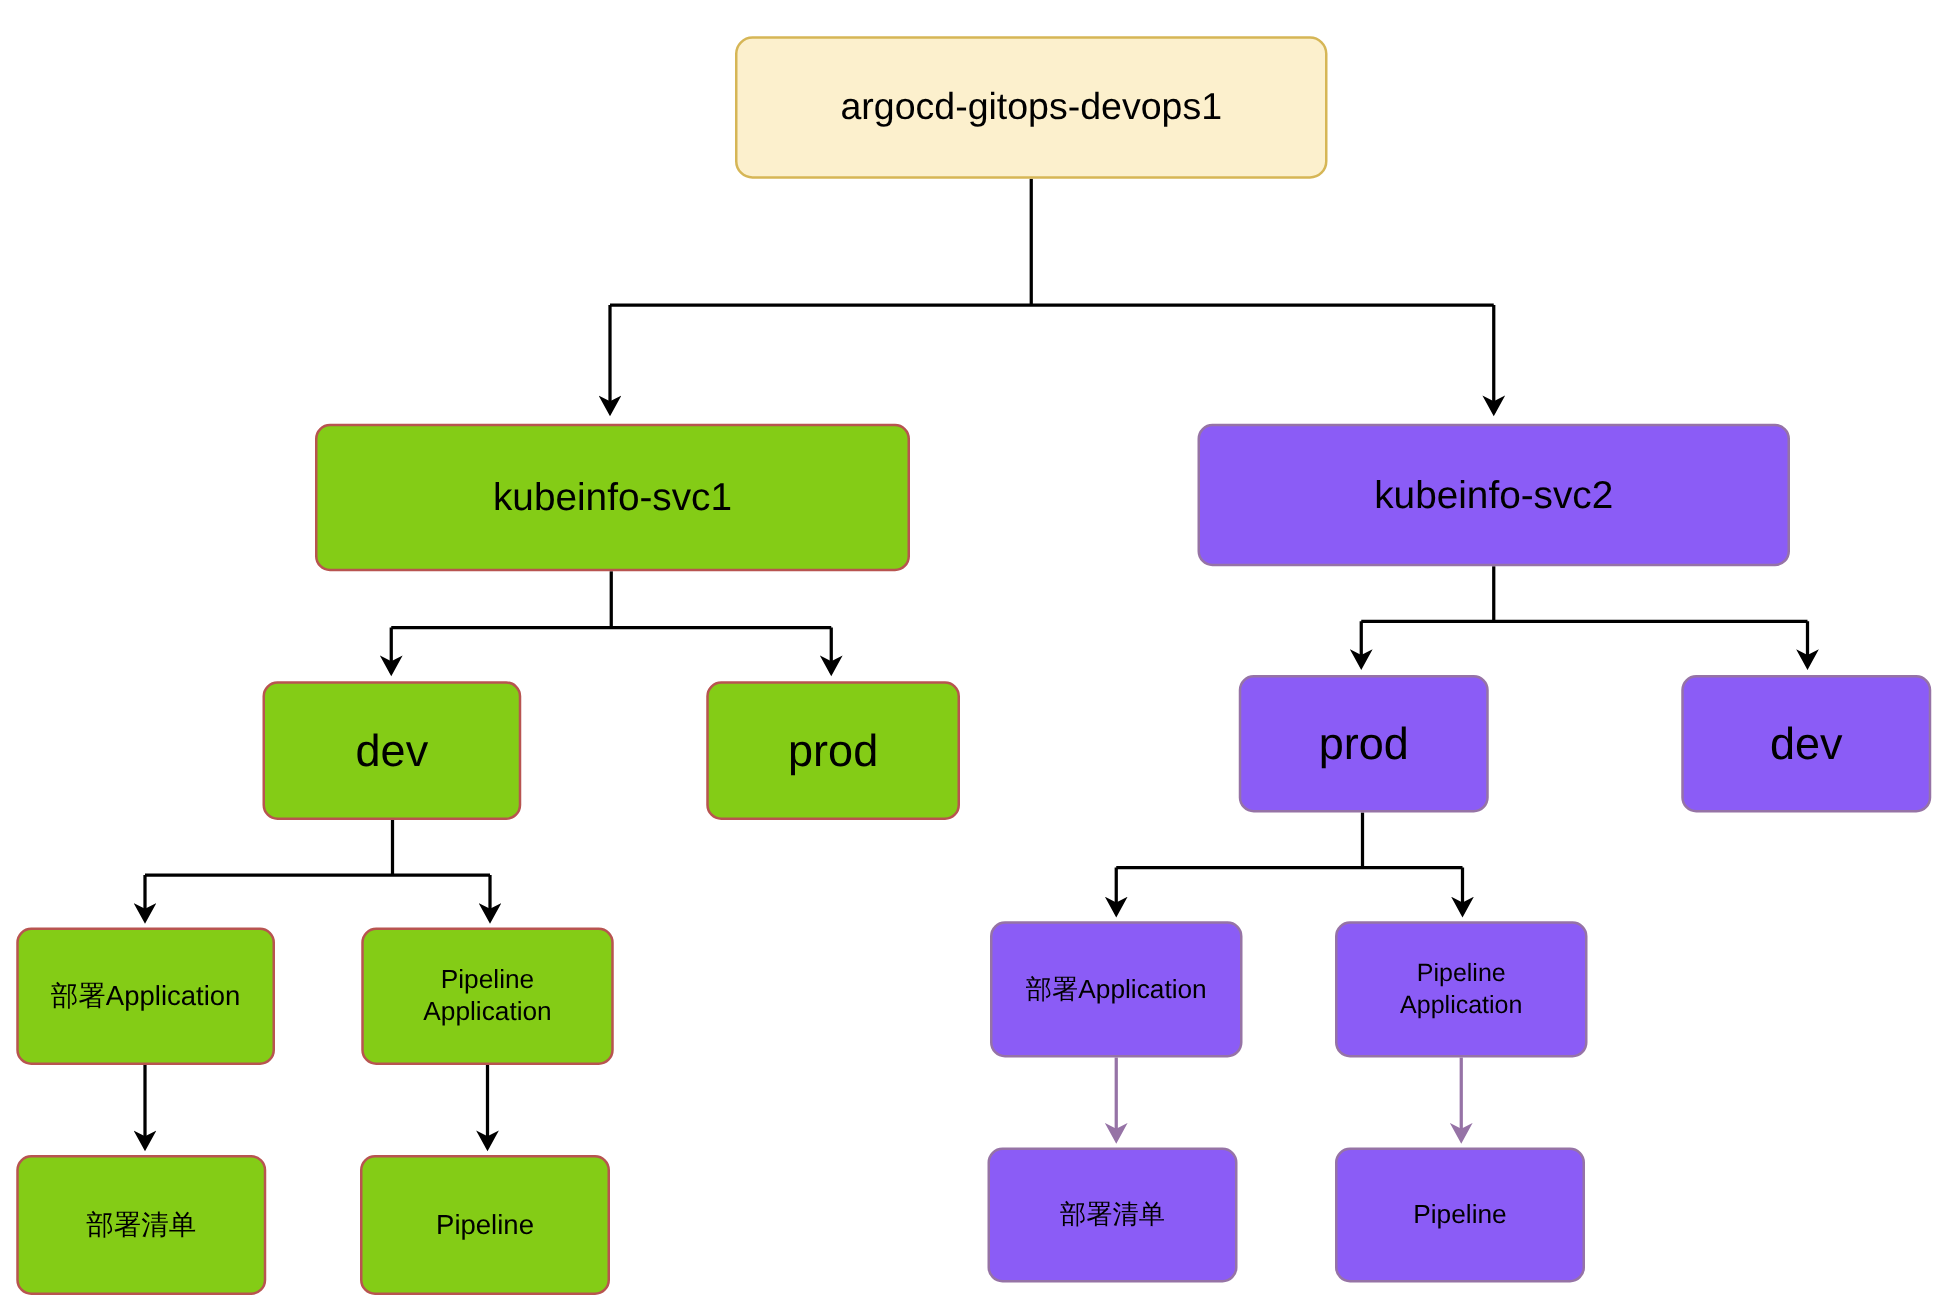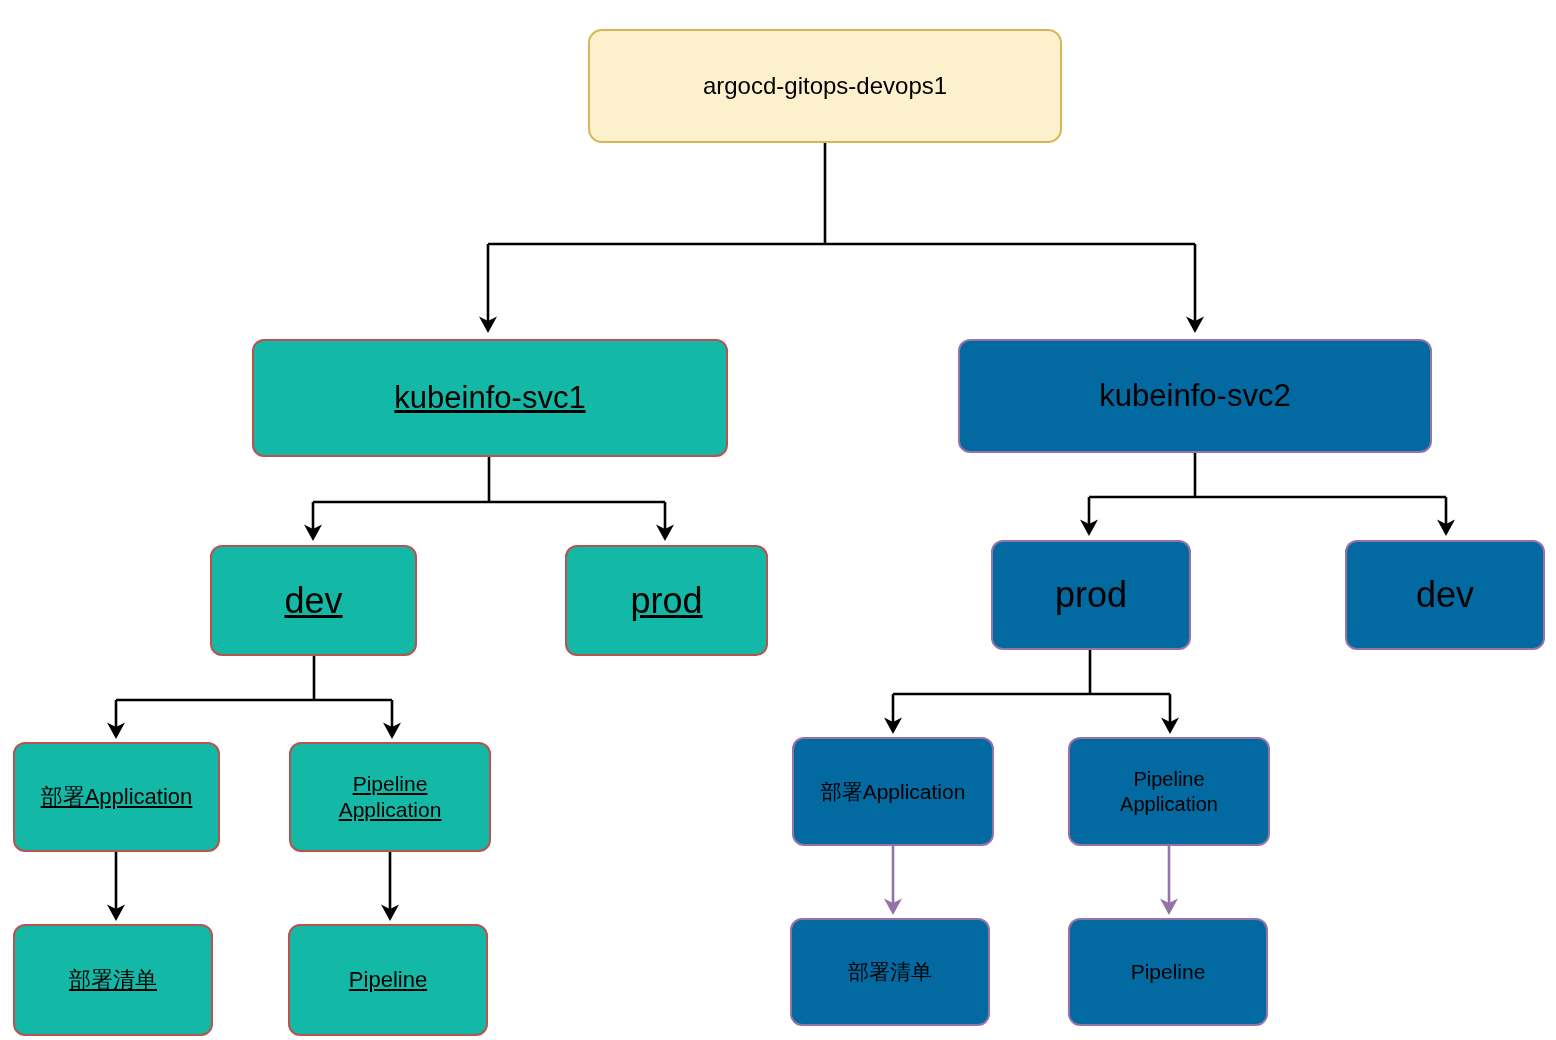--- a/index.html
+++ b/index.html
@@ -40,29 +40,28 @@
     line-height: 1.22;
     padding: 2px 6px;
     white-space: pre-line;
   }
   .node.root {
     background: #fcf0cd;
     border-color: #d6b656;
     border-radius: 14px;
   }
   .node.pink {
-    background: #14b8a6;
+    background: #84cc16;
     border-color: #b85450;
-    text-decoration: underline;
   }
   .node.purple {
-    background: #0369a1;
+    background: #8b5cf6;
     border-color: #9673a6;
   }
-  .fs-34 { font-size: 24px; }
+  .fs-34 { font-size: 30px; }
   .fs-31 { font-size: 31px; }
   .fs-30 { font-size: 36px; }
   .fs-22 { font-size: 22px; }
   .fs-21 { font-size: 21px; }
   .fs-20 { font-size: 20px; }
 </style>
 </head>
 <body>
 
 <div id="canvas">

